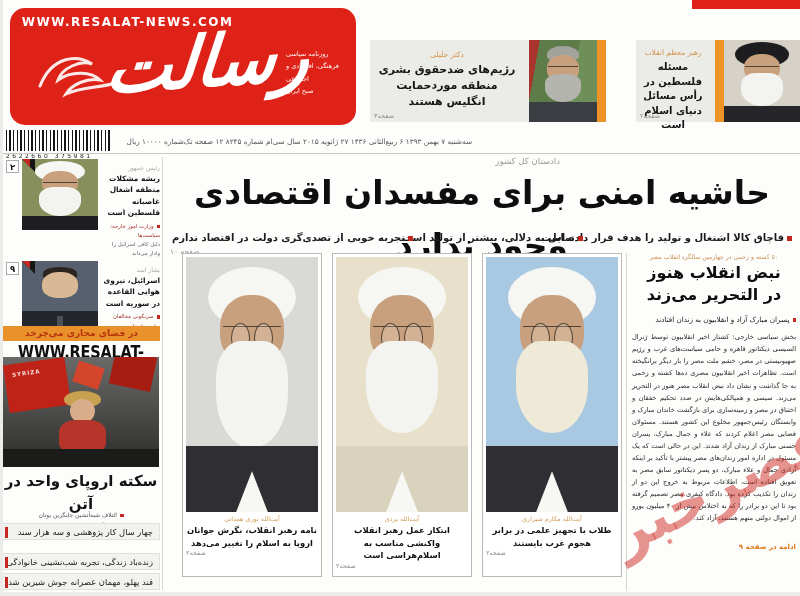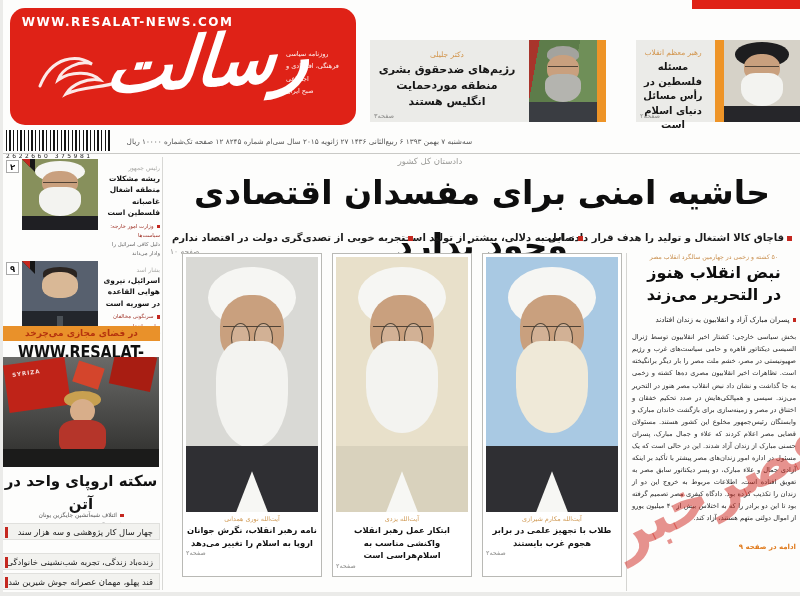--- a/index.html
+++ b/index.html
@@ -110,21 +110,21 @@
   .ghair { position:absolute; left:39%; top:31%; width:24%; height:15%; background:#c8a050; border-radius:50%; }
   .gbody { position:absolute; left:36%; top:57%; width:30%; height:32%; background:#b5352a; border-radius:35%; }
   .gcrowd { position:absolute; left:0; bottom:0; width:100%; height:16%; background:#1b1b1a; }
   .g-hl { left:4px; top:470px; width:154px; font-size:15px; font-weight:bold; color:#111; text-align:center; line-height:1.5; }
   .g-notes { left:6px; top:509px; width:150px; font-size:6px; color:#555; text-align:center; line-height:1.9; }
   .teaser { left:2px; width:158px; height:17px; background:#f2f2ef; border:1px solid #e0e0dd; font-size:8.4px;
             color:#1a1a1a; text-align:right; line-height:16px; padding-right:6px; }
   .teaser::after { content:""; position:absolute; left:2px; top:3px; width:3px; height:11px; background:#c4271f; }
 
   
-  .lead-kick { left:300px; top:156px; width:260px; text-align:center; font-size:8.5px; color:#9a9a97; }
+  .lead-kick { left:300px; top:156px; width:260px; font-size:8.5px; color:#9a9a97; }
   .lead-hl { left:168px; top:167px; width:628px; text-align:center; font-size:33px; font-weight:bold; color:#0e0e0e;
              letter-spacing:-.5px; line-height:1.6; }
   .sub { top:232px; font-size:10px; font-weight:bold; color:#1c1c1c; }
   .sub-r { right:8px; }  .sub-m { left:402px; }  .sub-l { left:172px; }
   .lead-pg { left:170px; top:247px; font-size:7.5px; color:#8a8a88; }
 
   
   .cbox { top:253px; width:140px; height:324px; background:#fff; border:1px solid #b9b9b5; padding:3px; }
   .cbox .cphoto { position:relative; width:132px; height:255px; }
   .cbox .ckick { font-size:6.4px; color:#d09a55; text-align:center; margin-top:3px; }

